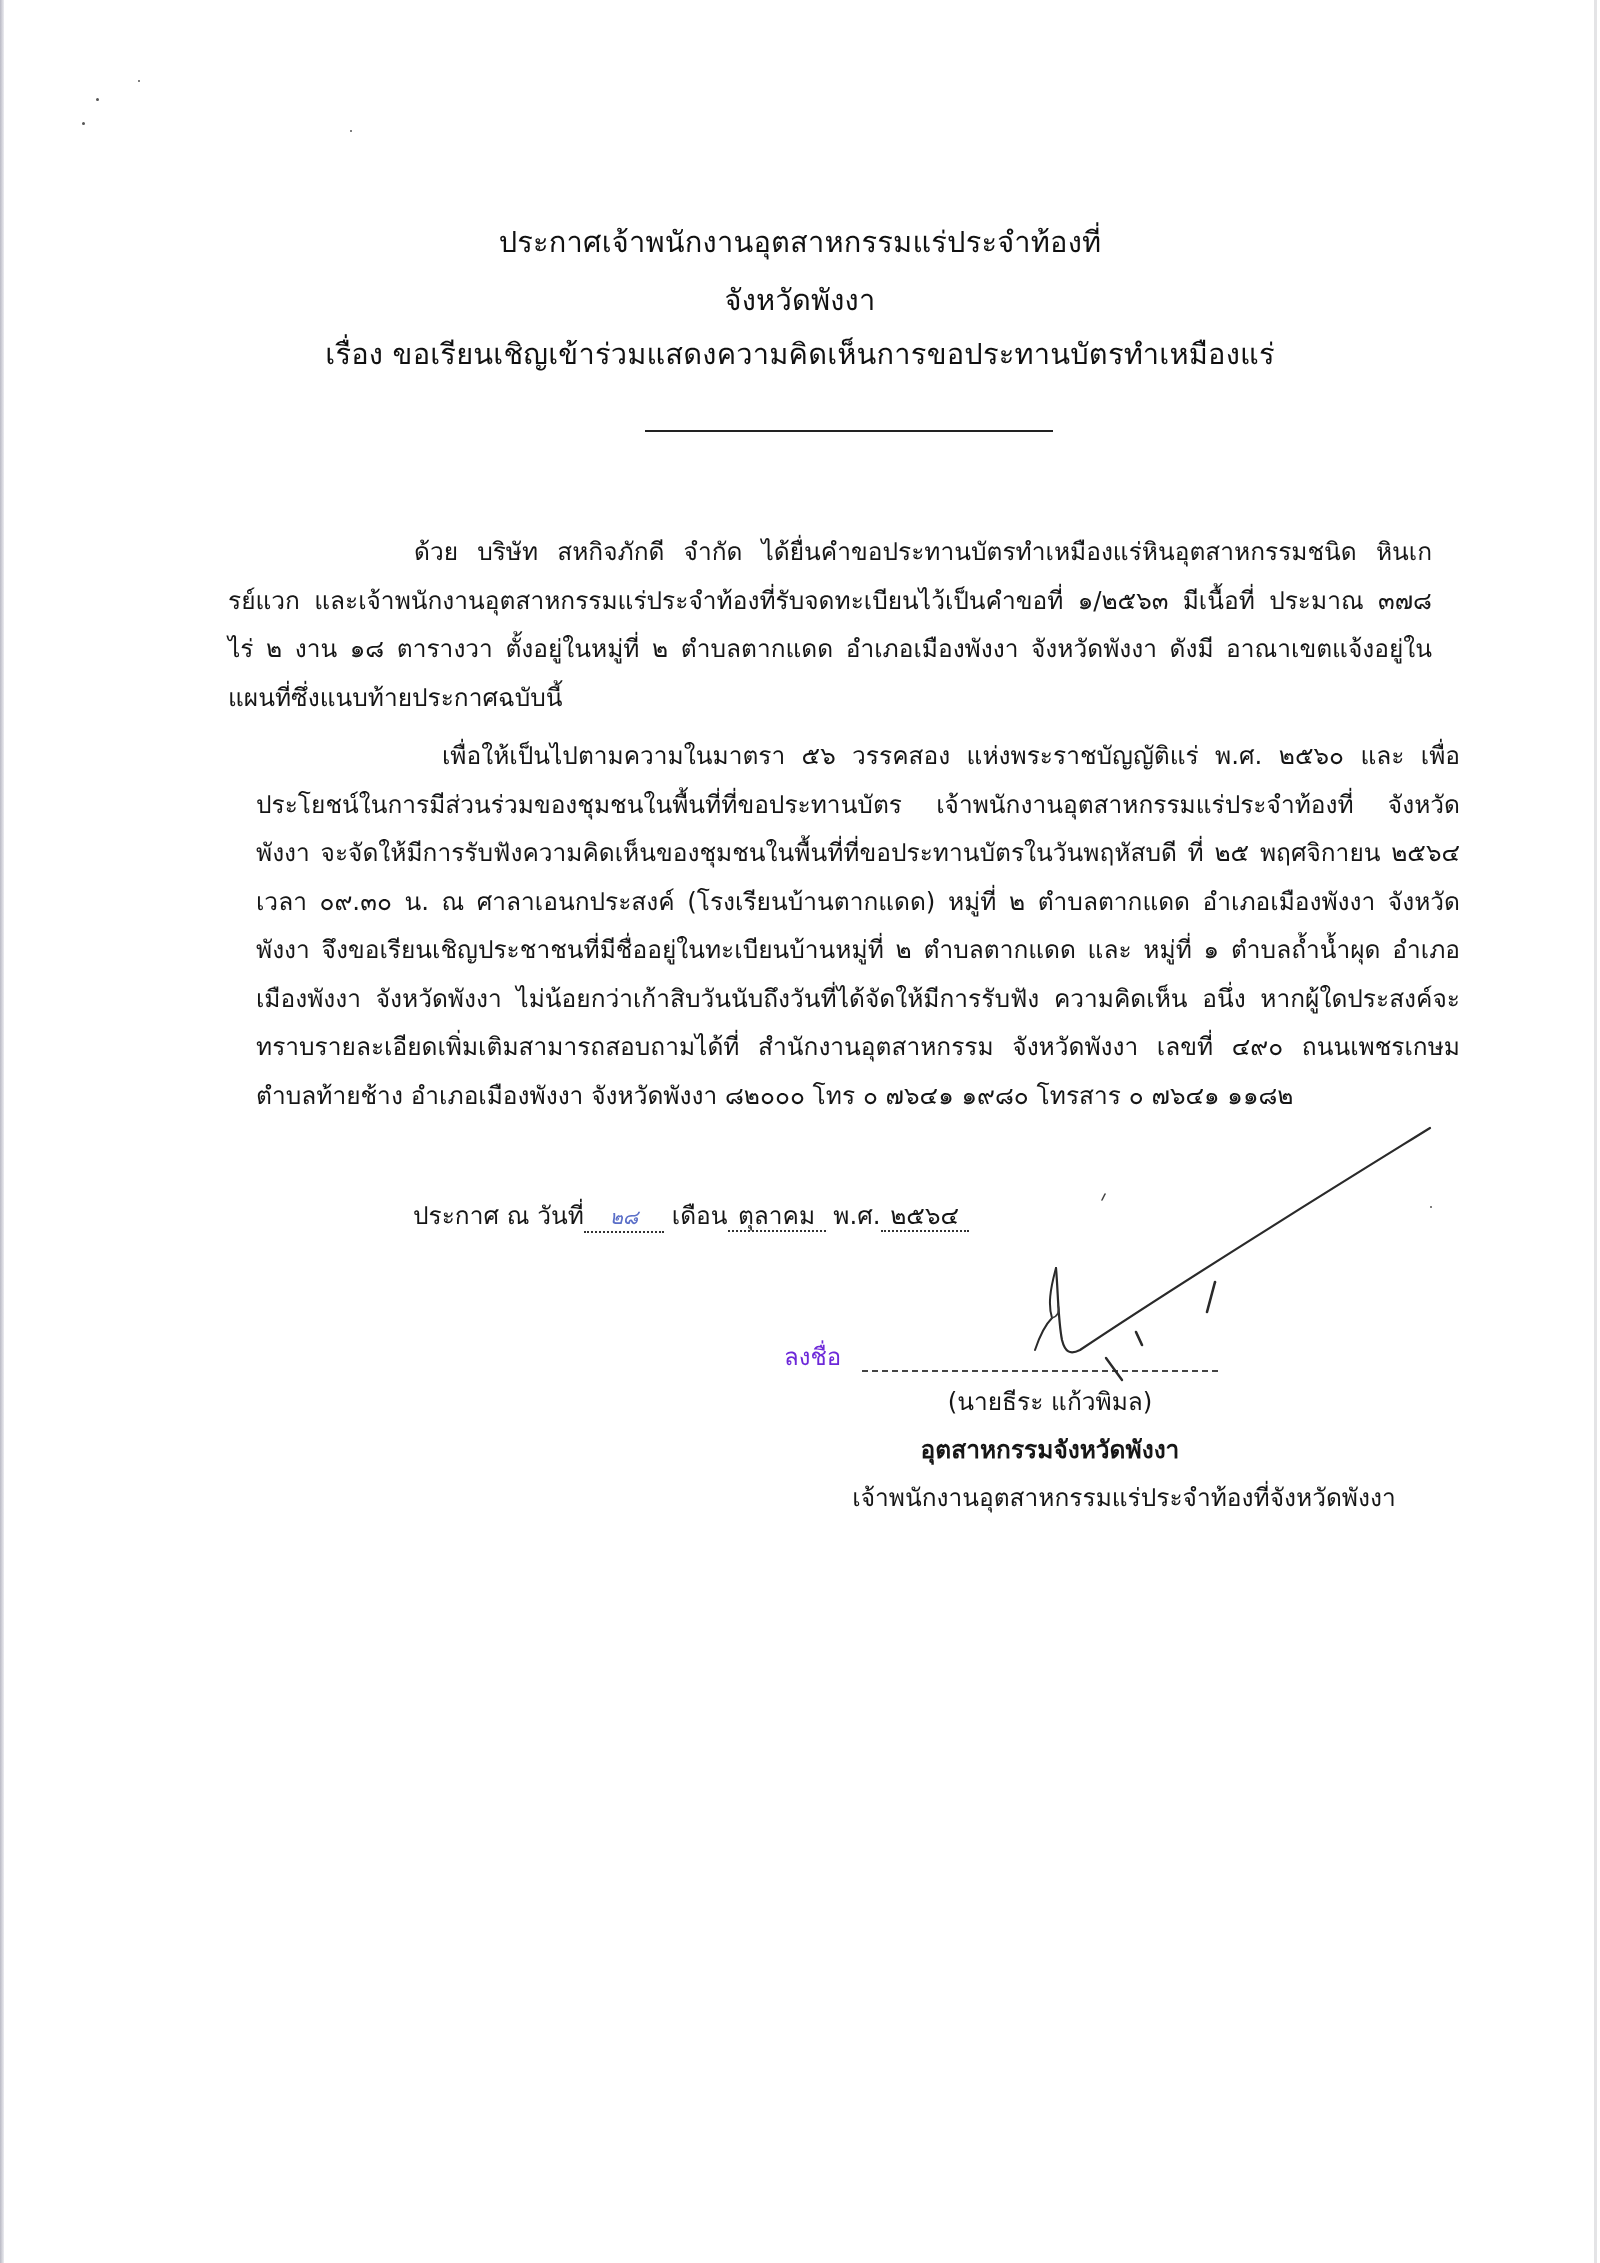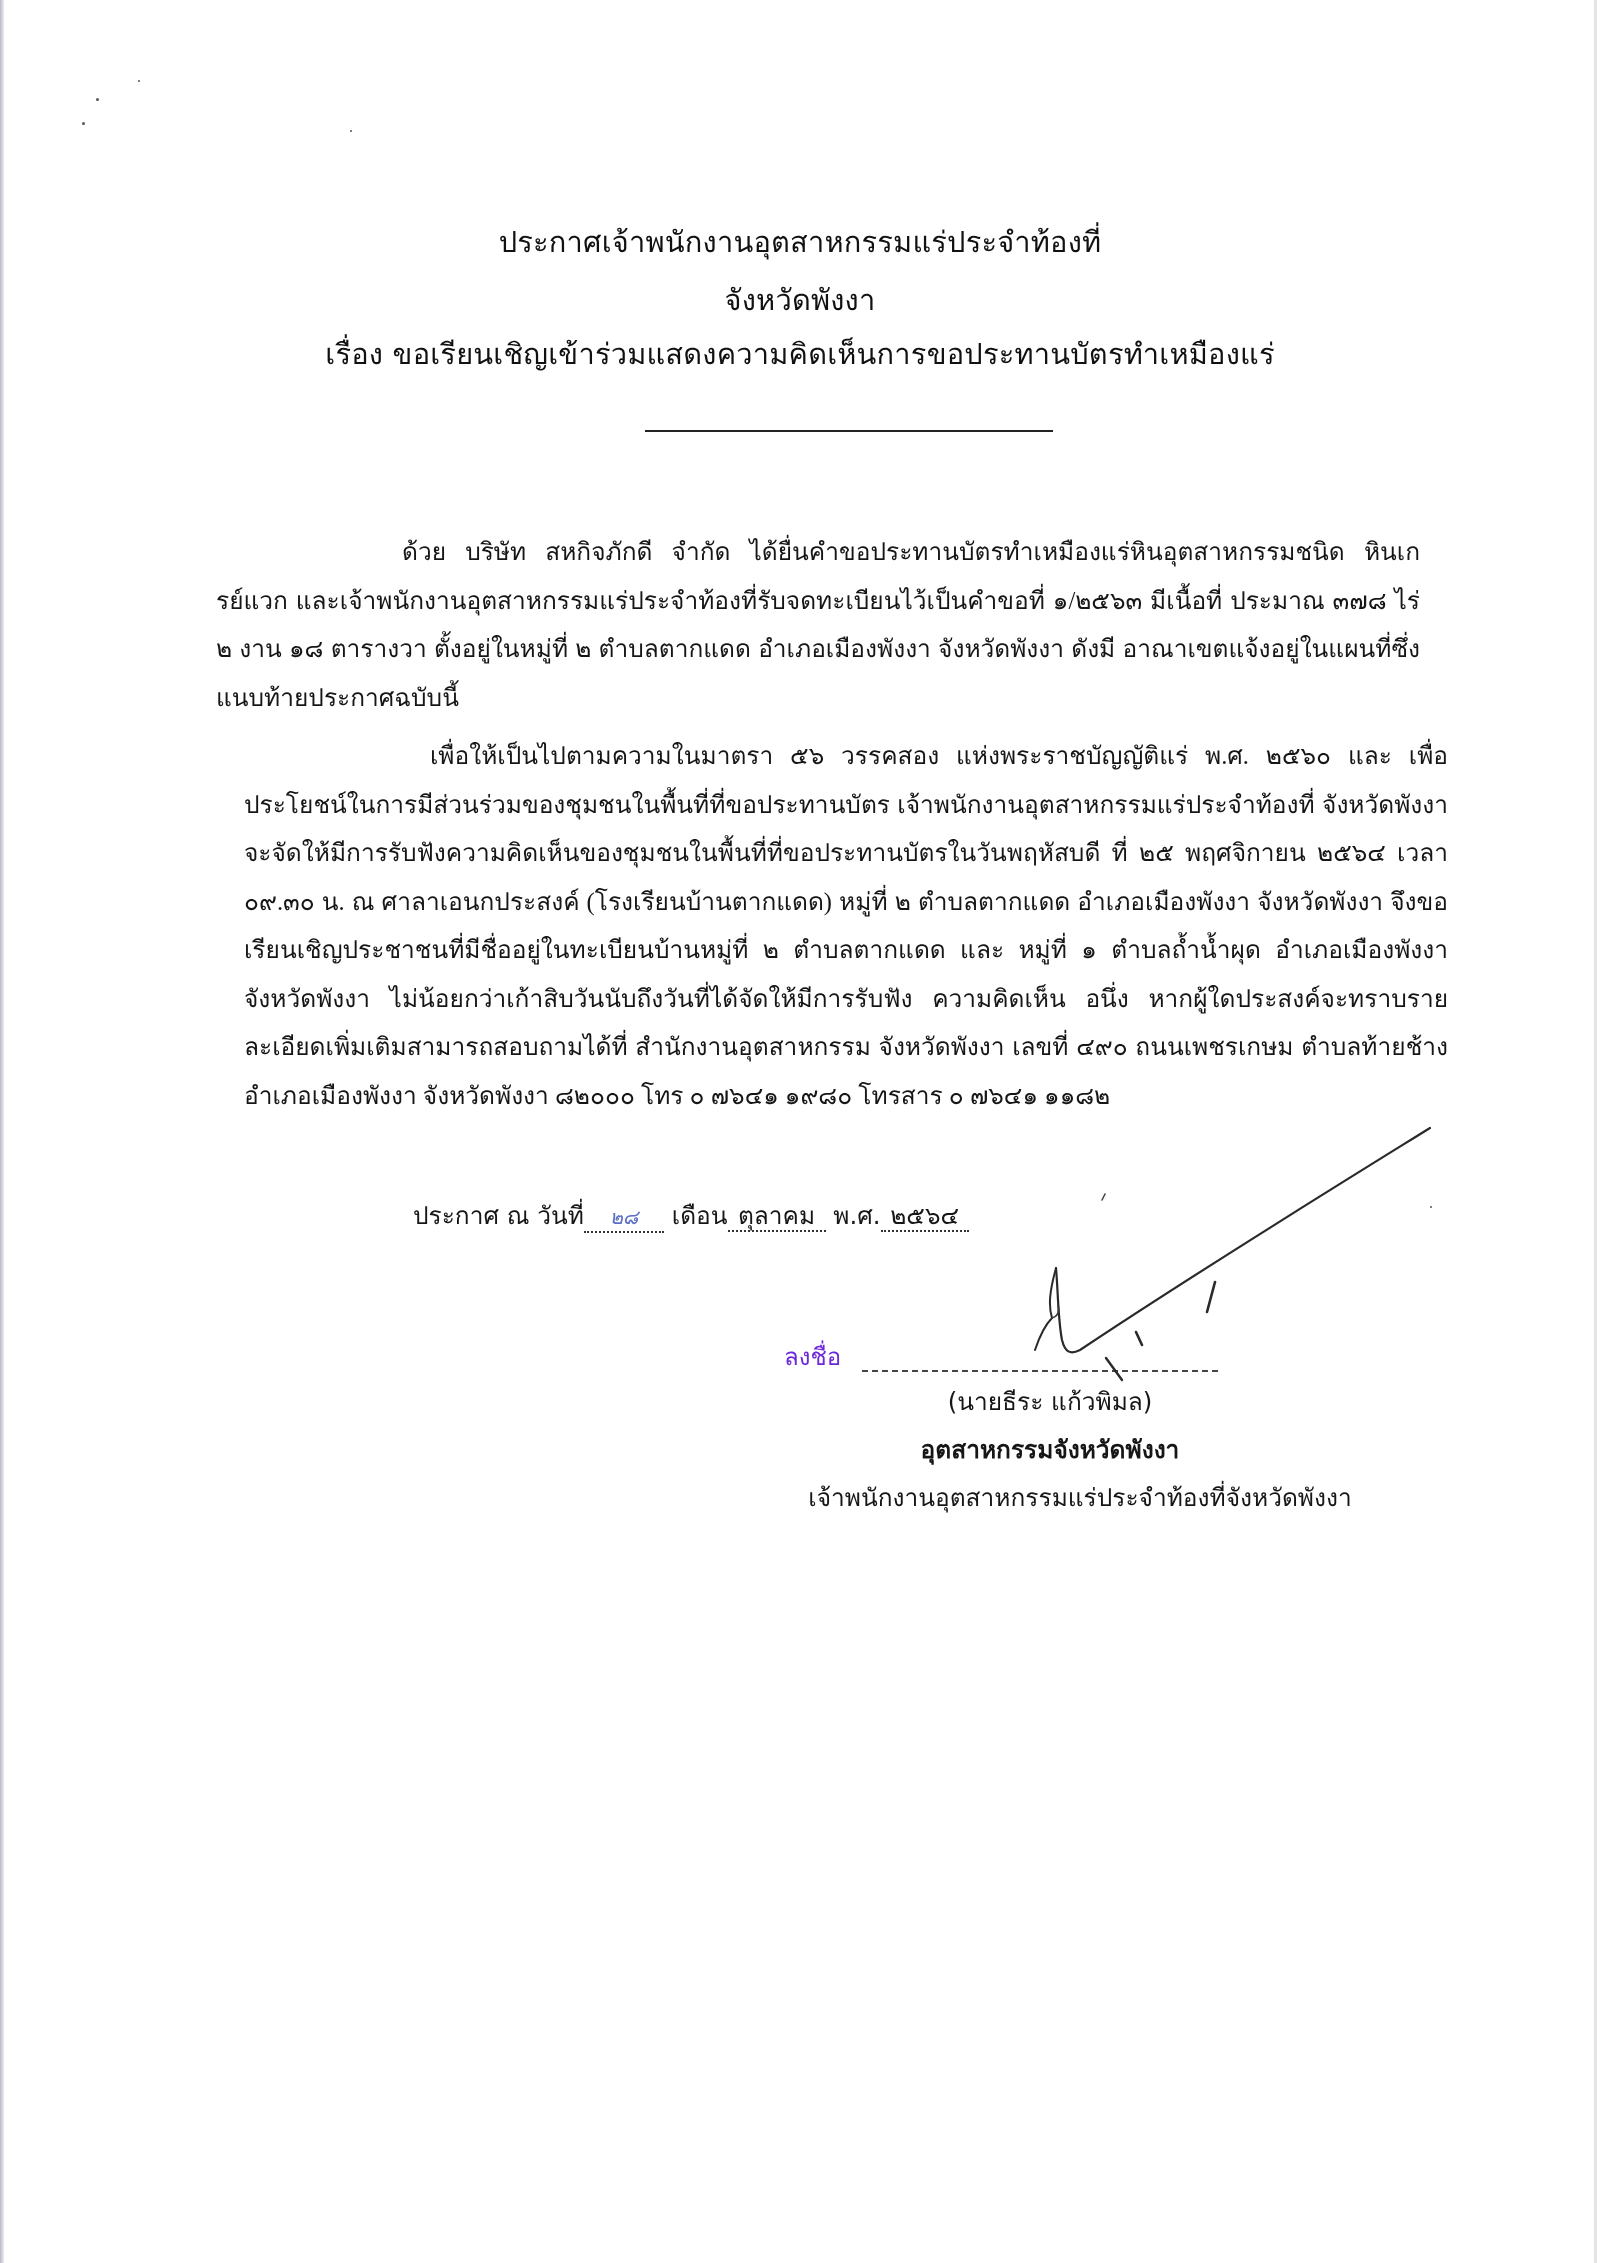--- a/index.html
+++ b/index.html
@@ -48,28 +48,27 @@
     letter-spacing: 0.2px;
   }
   .separator {
     position: absolute;
     left: 645px; top: 430px;
     width: 408px; height: 0;
     border-top: 2px solid #222;
   }
   .body-para {
     position: absolute;
-    left: 216px;
+    left: 228px;
     width: 1204px;
     font-size: 24.5px;
     line-height: 48.5px;
     text-align: justify;
     text-align-last: left;
     color: #161616;
-    font-family: Liberation Serif, serif;
   }
   .body-para .indent {
     display: inline-block;
     width: 186px;
   }
   .date-line {
     position: absolute;
     left: 413px; top: 1196px;
     font-size: 24.5px;
     line-height: 40px;
@@ -150,21 +149,21 @@
     <span>ประกาศ ณ วันที่</span><span class="dotfill" style="width:80px;"><span class="hand">๒๘</span></span>
     <span>เดือน</span><span class="dotfill" style="width:98px;"><span>ตุลาคม</span></span>
     <span>พ.ศ.</span><span class="dotfill" style="width:88px;"><span>๒๕๖๔</span></span>
   </div>
 
   <div class="sign-label">ลงชื่อ</div>
   <div class="sign-dots"></div>
 
   <div class="sig-block" style="top:1380px;">(นายธีระ แก้วพิมล)</div>
   <div class="sig-block" style="top:1428px;font-weight:bold;">อุตสาหกรรมจังหวัดพังงา</div>
-  <div class="sig-block" style="top:1476px;left:730px;width:700px;">เจ้าพนักงานอุตสาหกรรมแร่ประจำท้องที่จังหวัดพังงา</div>
+  <div class="sig-block" style="top:1476px;left:774px;width:700px;">เจ้าพนักงานอุตสาหกรรมแร่ประจำท้องที่จังหวัดพังงา</div>
 
   <svg class="signature-svg" viewBox="0 0 1600 2263">
     <path d="M1430 1128 C 1330 1190, 1200 1270, 1080 1350 C 1070 1355, 1065 1352, 1062 1340 C 1058 1320, 1058 1290, 1056 1268" fill="none" stroke="#2a2a2a" stroke-width="2.2" stroke-linecap="round"></path>
     <path d="M1056 1268 C 1050 1290, 1048 1305, 1052 1318 C 1045 1325, 1040 1335, 1035 1350" fill="none" stroke="#2a2a2a" stroke-width="2" stroke-linecap="round"></path>
     <path d="M1052 1318 C 1058 1316, 1060 1312, 1058 1305" fill="none" stroke="#3a3a3a" stroke-width="1.6" stroke-linecap="round"></path>
     <path d="M1215 1282 L 1207 1312" fill="none" stroke="#2a2a2a" stroke-width="2.6" stroke-linecap="round"></path>
     <path d="M1136 1332 L 1142 1345" fill="none" stroke="#2a2a2a" stroke-width="2.6" stroke-linecap="round"></path>
     <path d="M1106 1358 L 1122 1380" fill="none" stroke="#2a2a2a" stroke-width="2.4" stroke-linecap="round"></path>
     <path d="M1105 1194 L 1102 1200" fill="none" stroke="#444" stroke-width="1.6" stroke-linecap="round"></path>
   </svg>

